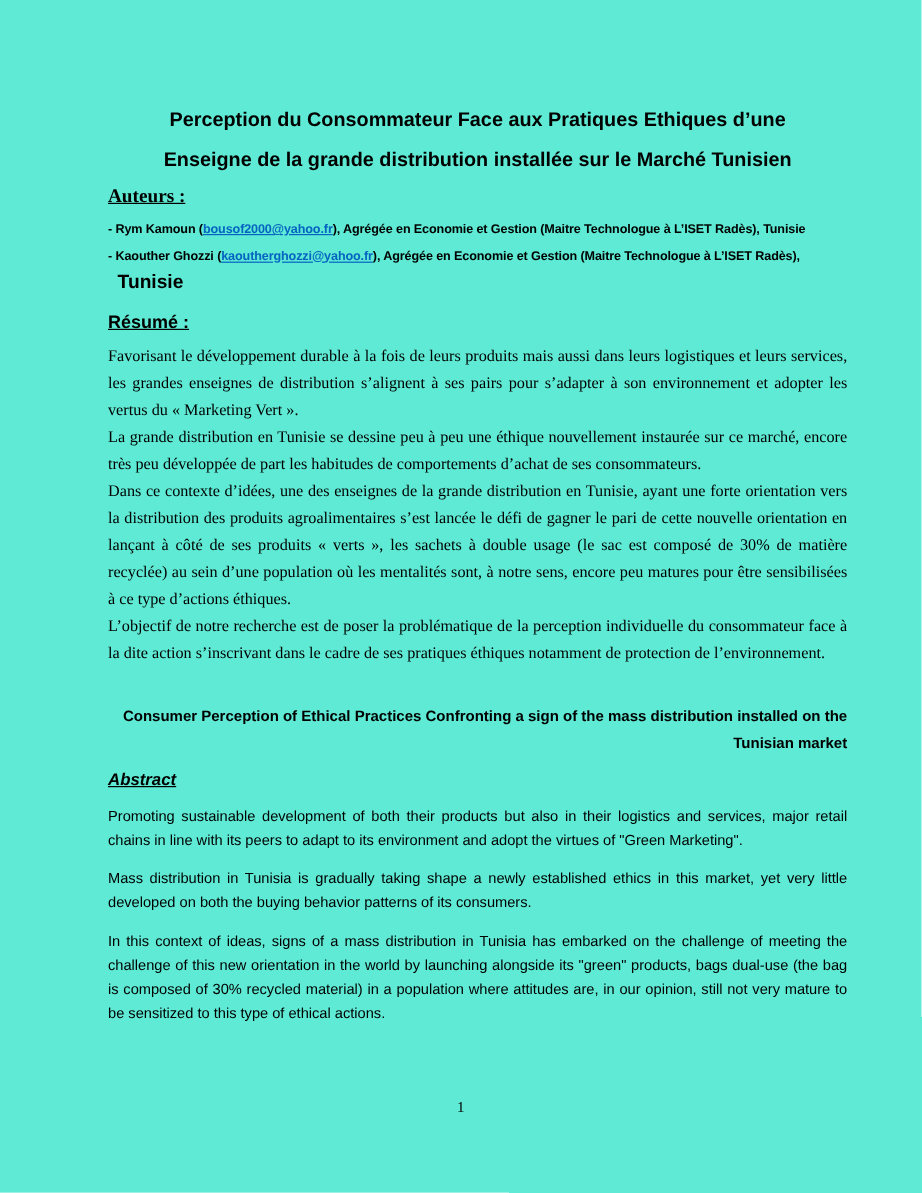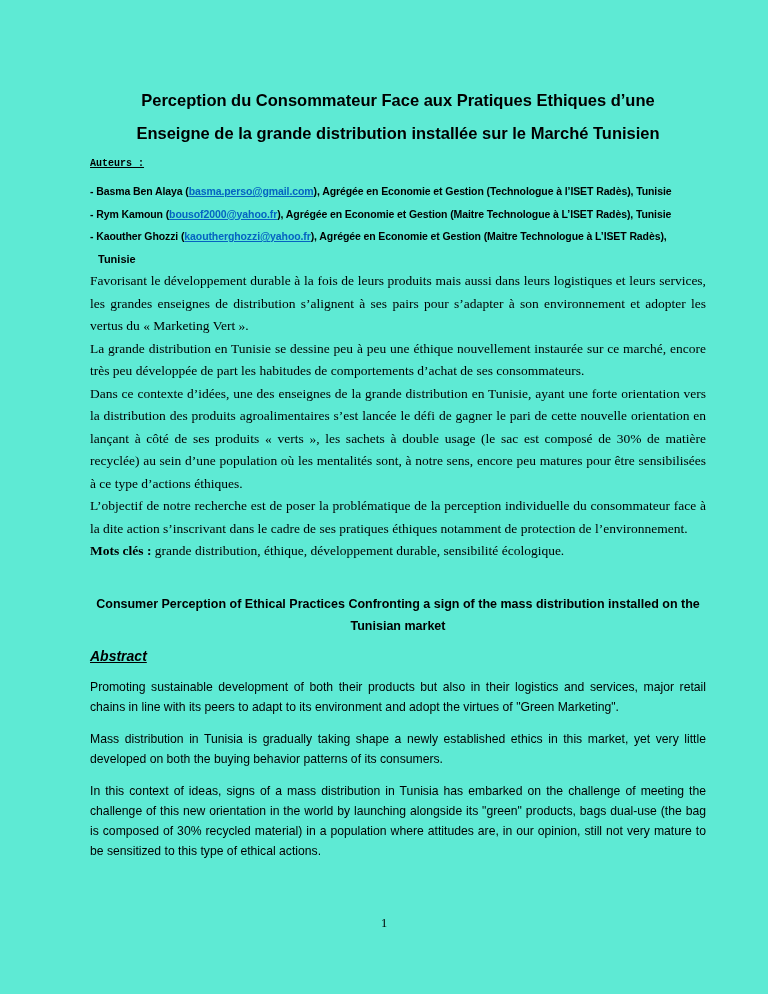--- a/index.html
+++ b/index.html
@@ -16,23 +16,23 @@
   .title-fr{
     font-family:"Liberation Sans", sans-serif;
     font-weight:bold;
     font-size:16.5px;
     line-height:33px;
     text-align:center;
     margin:0 0 4px 0;
   }
   
   .h-auteurs{
-    font-family:Liberation Mono, monospace;
+    font-family:Liberation Serif, serif;
     font-weight:bold;
-    font-size:10px;
+    font-size:16px;
     line-height:20px;
     text-decoration:underline;
     margin:2px 0 6px 0;
   }
   .h-resume{
     font-family:"Liberation Sans", sans-serif;
     font-weight:bold;
     font-size:15px;
     line-height:22px;
     text-decoration:underline;
@@ -46,21 +46,21 @@
     font-size:10.5px;
     letter-spacing:-0.1px;
     line-height:22.5px;
     margin:0;
     text-align:left;
   }
   .author-line.justified{text-align:justify;}
   .author-cont{
     font-family:"Liberation Sans", sans-serif;
     font-weight:bold;
-    font-size:11px;
+    font-size:16px;
     line-height:22.5px;
     margin:0 0 0 8px;
   }
   a.email{
     color:#0563C1;
     text-decoration:underline;
     cursor:pointer;
   }
   
   .fr-body p{
@@ -76,21 +76,21 @@
     line-height:22.5px;
     margin:0;
   }
   .keywords .kw-label{font-weight:bold;}
   
   .title-en{
     font-family:"Liberation Sans", sans-serif;
     font-weight:bold;
     font-size:12.5px;
     line-height:22px;
-    text-align:center;
+    text-align:right;
     margin:30px 0 10px 0;
   }
   .h-abstract{
     font-family:"Liberation Sans", sans-serif;
     font-weight:bold;
     font-style:italic;
     font-size:14px;
     line-height:18px;
     text-decoration:underline;
     margin:6px 0 12px 0;
@@ -118,40 +118,35 @@
 
   <h1 class="title-fr">
     <span>Perception du Consommateur Face aux Pratiques Ethiques d’une</span><br>
     <span>Enseigne de la grande distribution installée sur le Marché Tunisien</span>
   </h1>
 
   <div class="h-auteurs">Auteurs :</div>
 
   <div class="authors">
     <p class="author-line">
-      <span>- Basma Ben Alaya (</span><a class="email">basma.perso@gmail.com</a><span>), Agrégée en Economie et Gestion (Technologue à l’ISET Radès), Tunisie</span>
-    </p>
-    <p class="author-line">
       <span>- Rym Kamoun (</span><a class="email">bousof2000@yahoo.fr</a><span>), Agrégée en Economie et Gestion (Maitre Technologue à L’ISET Radès), Tunisie</span>
     </p>
     <p class="author-line justified">
       <span>- Kaouther Ghozzi (</span><a class="email">kaoutherghozzi@yahoo.fr</a><span>), Agrégée en Economie et Gestion (Maitre Technologue à L’ISET Radès),</span>
     </p>
     <p class="author-cont">Tunisie</p>
   </div>
 
+  <div class="h-resume">Résumé :</div>
 
   <div class="fr-body">
     <p>Favorisant le développement durable à la fois de leurs produits mais aussi dans leurs logistiques et leurs services, les grandes enseignes de distribution s’alignent à ses pairs pour s’adapter à son environnement et adopter les vertus du « Marketing Vert ».</p>
     <p>La grande distribution en Tunisie se dessine peu à peu une éthique nouvellement instaurée sur ce marché, encore très peu développée de part les habitudes de comportements d’achat de ses consommateurs.</p>
     <p>Dans ce contexte d’idées, une des enseignes de la grande distribution en Tunisie, ayant une forte orientation vers la distribution des produits agroalimentaires s’est lancée le défi de gagner le pari de cette nouvelle orientation en lançant à côté de ses produits « verts », les sachets à double usage (le sac est composé de 30% de matière recyclée)  au sein d’une population où les mentalités sont, à notre sens, encore peu matures pour être sensibilisées à ce type d’actions éthiques.</p>
     <p>L’objectif de notre recherche est de poser la problématique de la perception individuelle du consommateur face à la dite action s’inscrivant dans le cadre de ses pratiques éthiques notamment de protection de l’environnement.</p>
-    <p class="keywords">
-      <span class="kw-label">Mots clés :</span><span> grande distribution, éthique, développement durable, sensibilité écologique.</span>
-    </p>
   </div>
 
   <div class="title-en">Consumer Perception of Ethical Practices Confronting a sign of the mass distribution installed on the Tunisian market</div>
 
   <div class="h-abstract">Abstract</div>
 
   <div class="en-body">
     <p>Promoting sustainable development of both their products but also in their logistics and services, major retail chains in line with its peers to adapt to its environment and adopt the virtues of "Green Marketing".</p>
     <p>Mass distribution in Tunisia is gradually taking shape a newly established ethics in this market, yet very little developed on both the buying behavior patterns of its consumers.</p>
     <p>In this context of ideas, signs of a mass distribution in Tunisia has embarked on the challenge of meeting the challenge of this new orientation in the world by launching alongside its "green" products, bags dual-use (the bag is composed of 30% recycled material) in a population where attitudes are, in our opinion, still not very mature to be sensitized to this type of ethical actions.</p>

